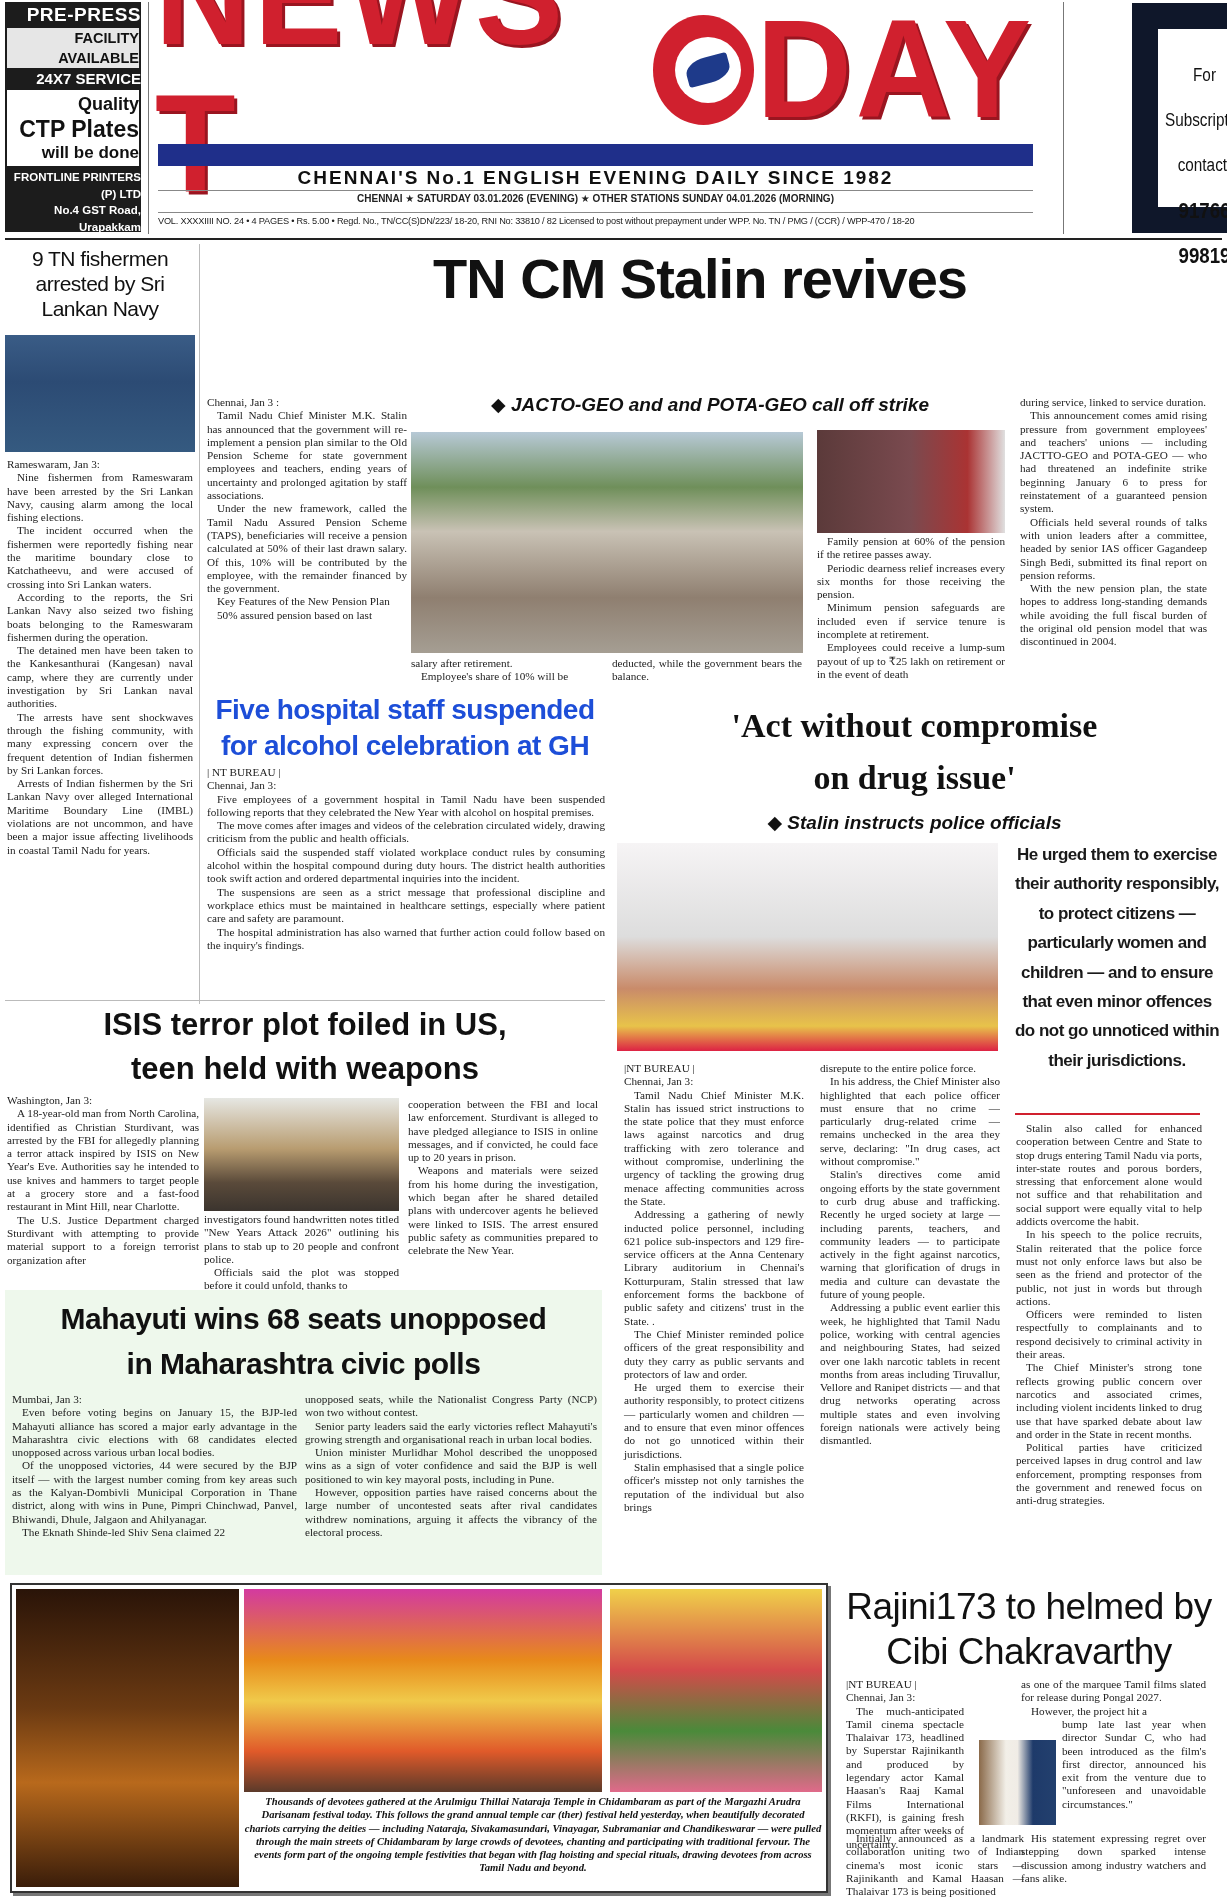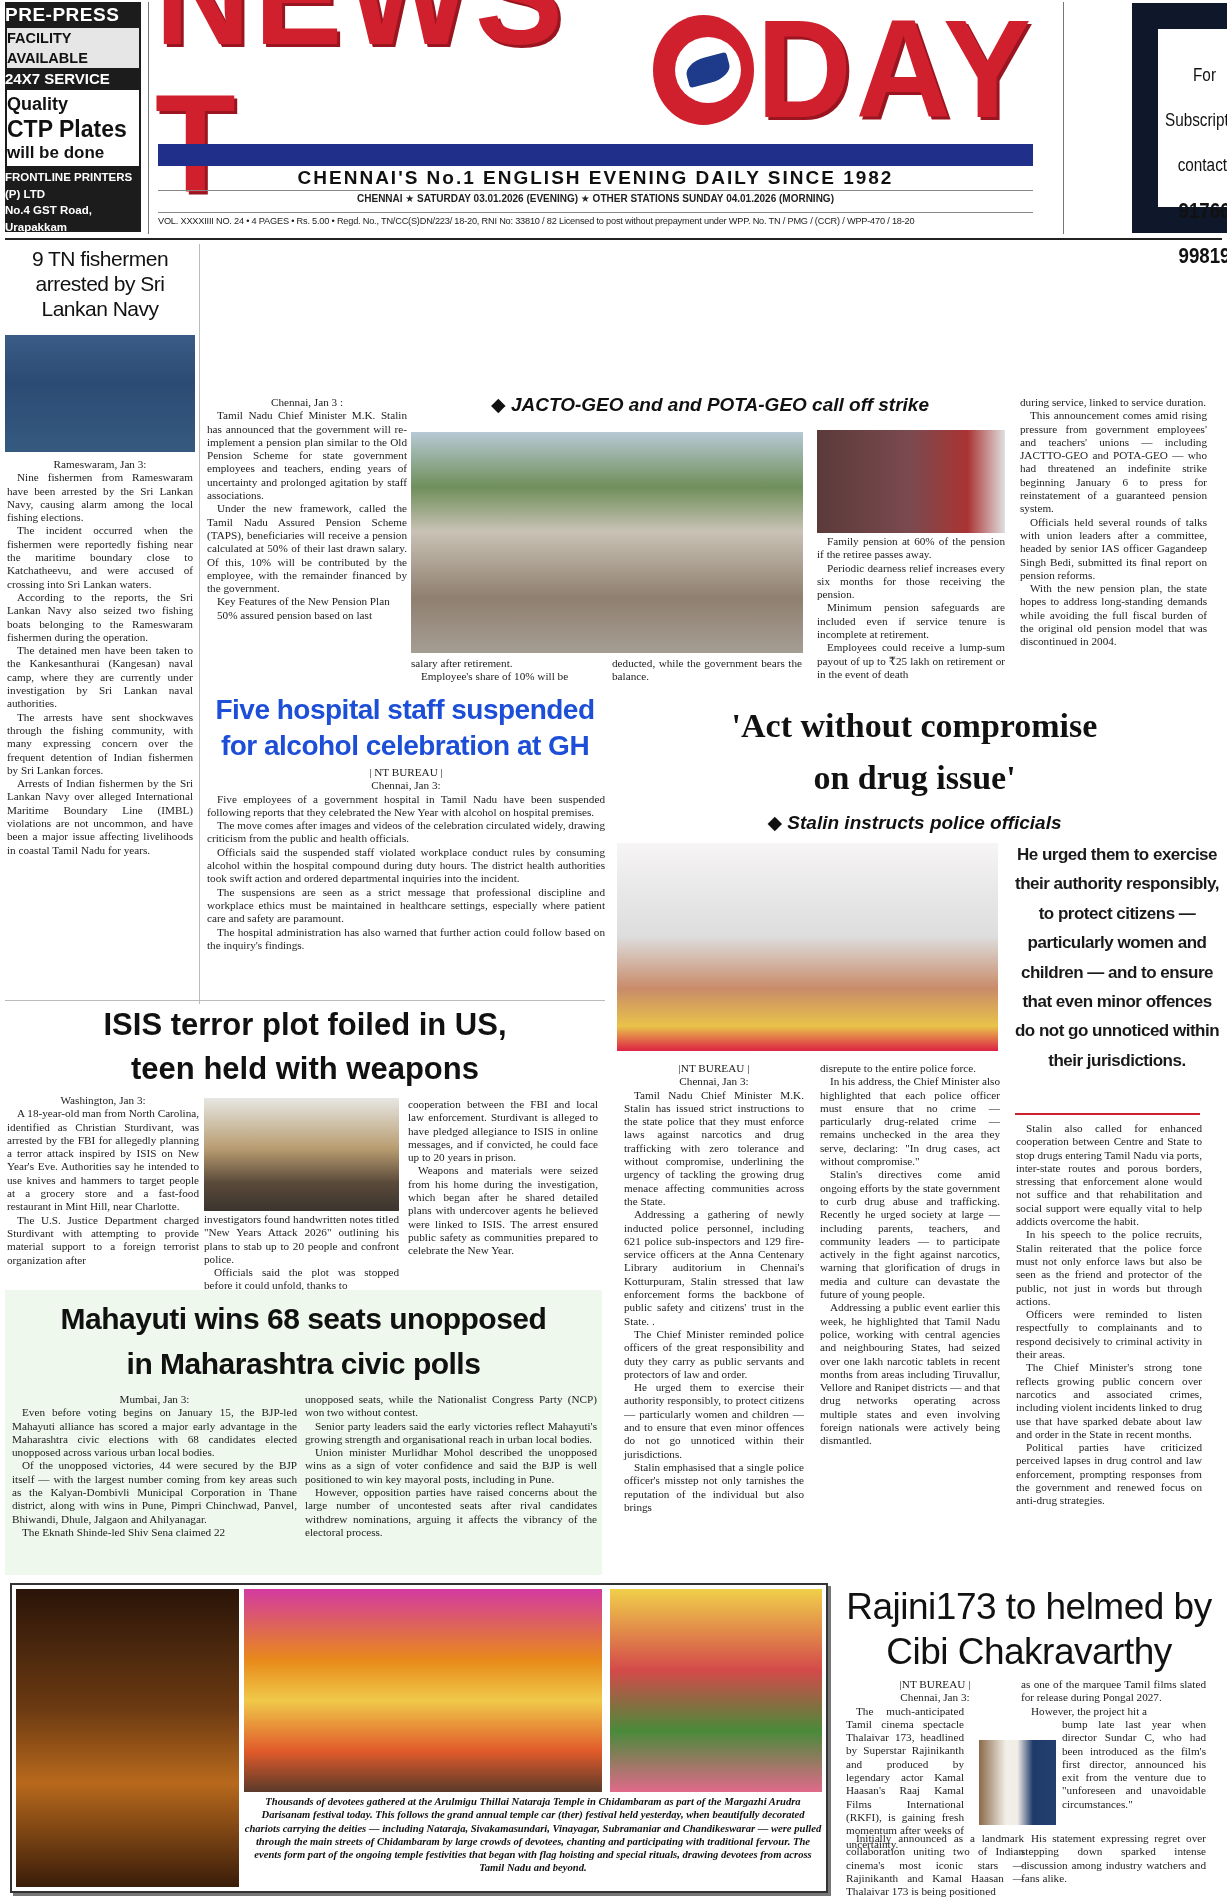--- a/index.html
+++ b/index.html
@@ -4,24 +4,24 @@
 <style>
   * { box-sizing: border-box; margin: 0; padding: 0; }
   html, body { width: 1227px; height: 1900px; background: #ffffff; overflow: hidden; }
   body { font-family: "DejaVu Serif", serif; color: #1a1a1a; position: relative; }
   .abs { position: absolute; }
   .serif { font-family: "Liberation Serif", "DejaVu Serif", serif; }
   .sans { font-family: "Liberation Sans", "DejaVu Sans", sans-serif; }
   .cond { font-family: "Liberation Sans", "DejaVu Sans", sans-serif; letter-spacing: -0.5px; }
   .body-text { font-family: "Liberation Serif", "DejaVu Serif", serif; font-size: 11.2px; line-height: 13.3px; text-align: justify; color: #222; }
   .body-text p { text-indent: 10px; }
-  .dateline { text-align: center; font-family: "Liberation Serif", "DejaVu Serif", serif; font-size: 11.2px; line-height: 13.3px; color:#222; }
+  .dateline { text-align: left; font-family: "Liberation Serif", "DejaVu Serif", serif; font-size: 11.2px; line-height: 13.3px; color:#222; }
 
   
-  .ad-left { left: 5px; top: 2px; width: 136px; height: 230px; background: #1c1c1c; color: #fff; text-align: left; font-family: "Liberation Sans", "DejaVu Sans", sans-serif; font-weight: bold; }
+  .ad-left { left: 5px; top: 2px; width: 136px; height: 230px; background: #1c1c1c; color: #fff; text-align: right; font-family: "Liberation Sans", "DejaVu Sans", sans-serif; font-weight: bold; }
   .ad-left .l1 { font-size: 19px; line-height: 26px; letter-spacing: 0.5px; }
   .ad-left .l2 { font-size: 14.5px; line-height: 20px; background: #e6e6e6; color: #111; margin: 0 2px; }
   .ad-left .l3 { font-size: 15px; line-height: 22px; }
   .ad-left .wbox { background: #fff; color: #111; margin: 0 2px; padding: 2px 0; }
   .ad-left .q { font-size: 18px; line-height: 24px; }
   .ad-left .ctp { font-size: 23px; line-height: 26px; }
   .ad-left .wd { font-size: 17px; line-height: 22px; }
   .ad-left .s { font-size: 11.5px; line-height: 16.5px; }
   .vrule { width: 1px; background: #777; }
 
@@ -116,20 +116,21 @@
     <p>The incident occurred when the fishermen were reportedly fishing near the maritime boundary close to Katchatheevu, and were accused of crossing into Sri Lankan waters.</p>
     <p>According to the reports, the Sri Lankan Navy also seized two fishing boats belonging to the Rameswaram fishermen during the operation.</p>
     <p>The detained men have been taken to the Kankesanthurai (Kangesan) naval camp, where they are currently under investigation by Sri Lankan naval authorities.</p>
     <p>The arrests have sent shockwaves through the fishing community, with many expressing concern over the frequent detention of Indian fishermen by Sri Lankan forces.</p>
     <p>Arrests of Indian fishermen by the Sri Lankan Navy over alleged International Maritime Boundary Line (IMBL) violations are not uncommon, and have been a major issue affecting livelihoods in coastal Tamil Nadu for years.</p>
   </div>
 </div>
 <div class="abs vrule" style="left:199px; top:244px; height:760px; background:#bbb;"></div>
 
 <div class="abs hl-main">
+  <div>TN CM Stalin revives</div>
 </div>
 <div class="abs subhl" style="left:450px; top:393px; width:520px; font-size:19px; text-align:center;">◆ JACTO-GEO and and POTA-GEO call off strike</div>
 
 <div class="abs" style="left:207px; top:396px; width:200px;">
   <div class="dateline">Chennai, Jan 3 :</div>
   <div class="body-text">
     <p>Tamil Nadu Chief Minister M.K. Stalin has announced that the government will re-implement a pension plan similar to the Old Pension Scheme for state government employees and teachers, ending years of uncertainty and prolonged agitation by staff associations.</p>
     <p>Under the new framework, called the Tamil Nadu Assured Pension Scheme (TAPS), beneficiaries will receive a pension calculated at 50% of their last drawn salary. Of this, 10% will be contributed by the employee, with the remainder financed by the government.</p>
     <p>Key Features of the New Pension Plan</p>
     <p>50% assured pension based on last</p>

